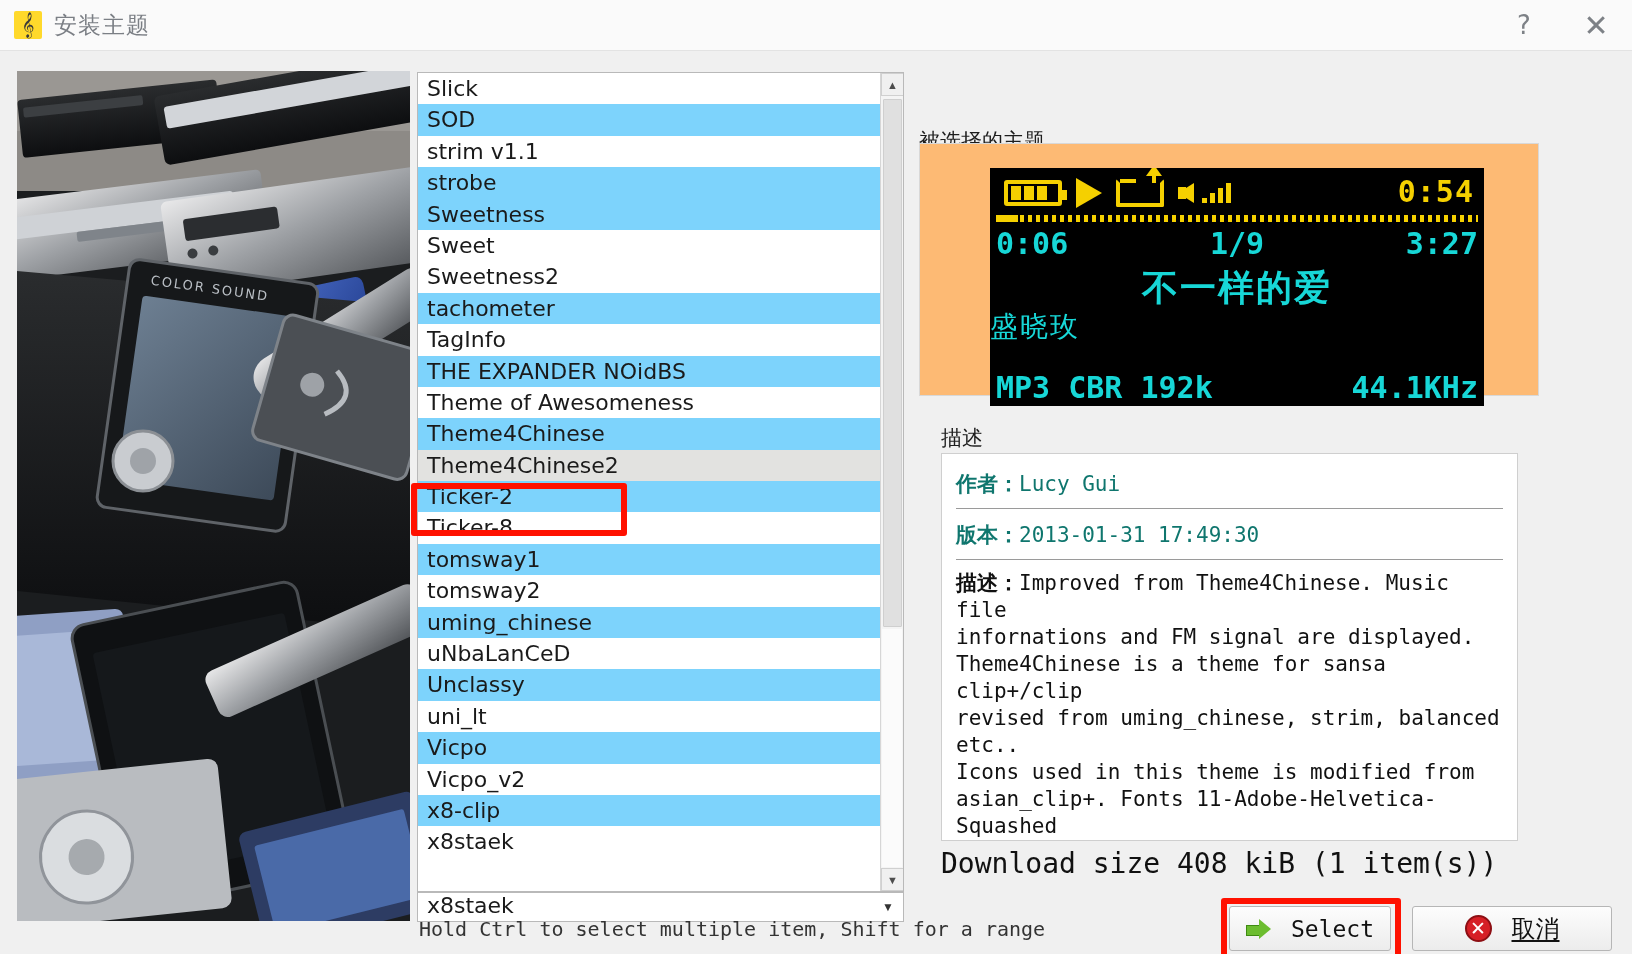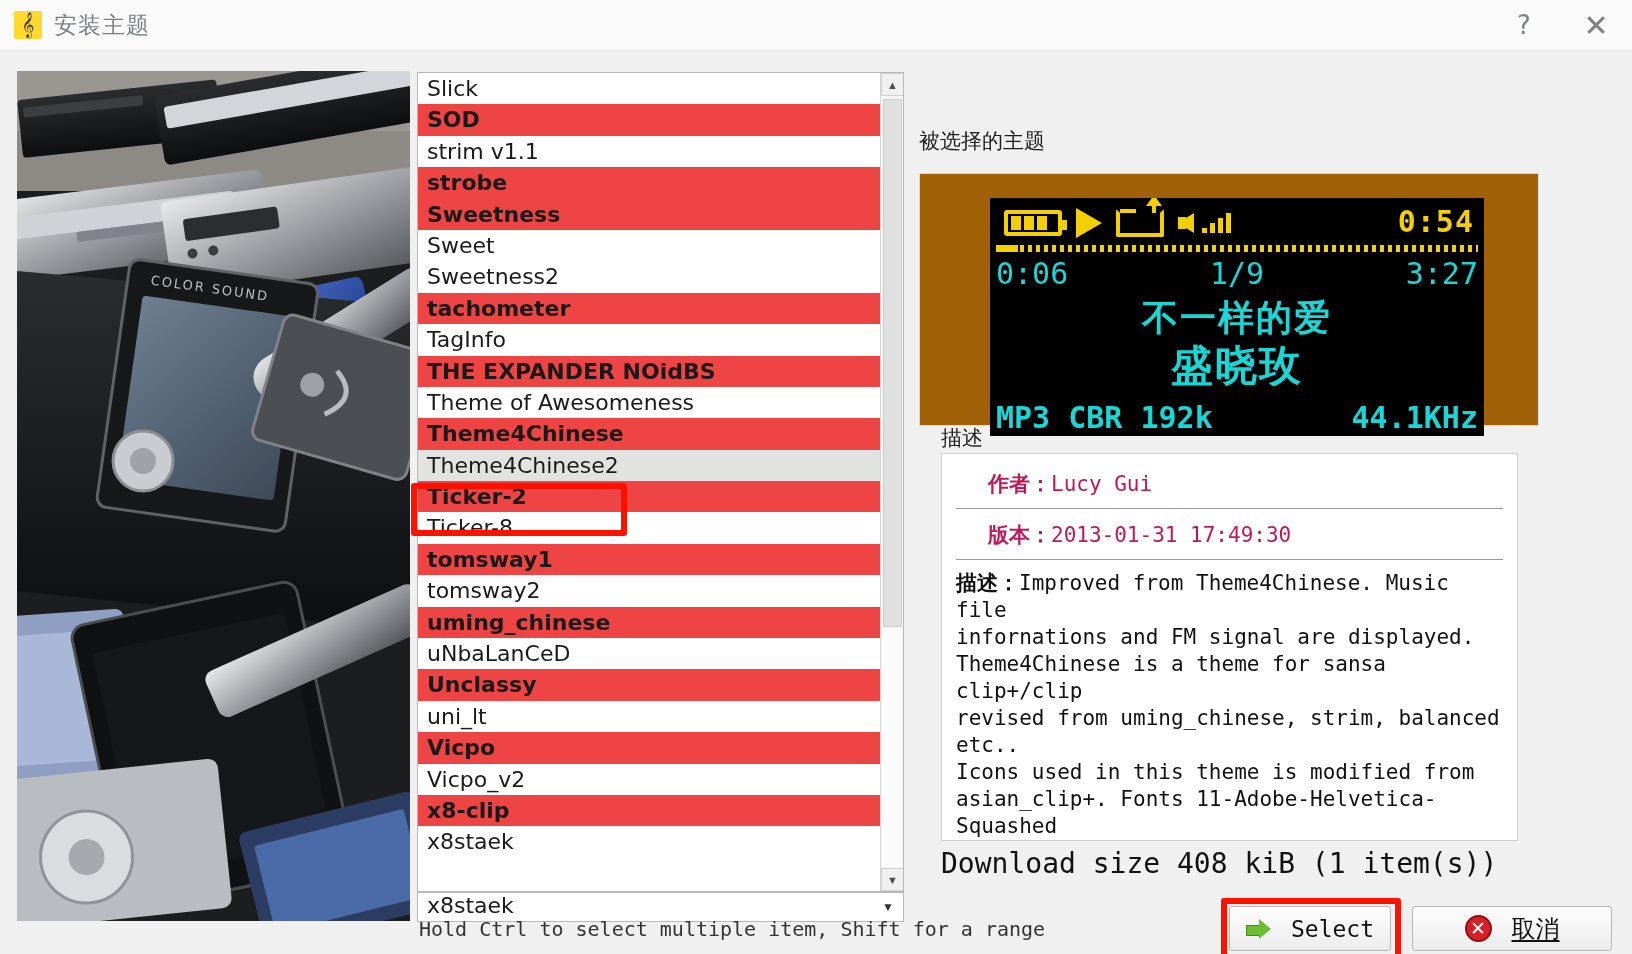--- a/index.html
+++ b/index.html
@@ -58,21 +58,21 @@
     overflow:hidden;
   }
   .listinner{position:absolute;left:0;top:0;width:463px;}
   .li{
     height:31.4px; line-height:31.4px;
     padding-left:9px;
     font-size:22px; color:#1a1a1a;
     font-family:"DejaVu Sans","Liberation Sans",sans-serif;
     white-space:nowrap; overflow:hidden;
   }
-  .li.alt{background:#ef4444;font-weight:bold;}
+  .li.alt{background:#7dd3fc;}
   .li.sel{background:#e2e2e0;}
 
   
   .vsb{
     position:absolute; right:0; top:0; width:23px; height:100%;
     background:#f4f4f4; border-left:1px solid #d6d6d6;
   }
   .vsb-arrow{
     width:23px;height:23px;background:#f0f0f0;border:1px solid #d0d0d0;
     display:flex;align-items:center;justify-content:center;
@@ -113,22 +113,22 @@
   
   .grp-label{
     position:absolute;
     font-size:21px;color:#1d1d1d;
     font-family:"DejaVu Sans","Liberation Sans",sans-serif;
   }
   .sel-label{left:919px;top:76px;}
   .desc-label{left:941px;top:373px;}
 
   .preview-box{
-    position:absolute;left:919px;top:122px;width:620px;height:253px;
-    background:#a16207;border:1px solid #d8d8d8;
+    position:absolute;left:919px;top:92px;width:620px;height:253px;
+    background:#fdba74;border:1px solid #d8d8d8;
   }
   .lcd{
     position:absolute;left:70px;top:24px;width:494px;height:238px;
     background:#000;overflow:hidden;
     font-family:"DejaVu Sans Mono","Liberation Mono",monospace;
   }
   .lcd-top{
     position:absolute;left:0;top:4px;width:100%;height:42px;
     display:flex;align-items:center;
   }
@@ -177,53 +177,52 @@
   .ic-vol .bars i:nth-child(4){height:20px;}
   .lcd-clock{
     position:absolute;right:10px;top:2px;color:#f5d000;font-size:30px;letter-spacing:1px;font-weight:bold;
   }
   .lcd-progress{
     position:absolute;left:6px;top:47px;right:6px;height:7px;
     background:repeating-linear-gradient(to right,#f5d000 0 4px,transparent 4px 8px);
   }
   .lcd-progress .filled{position:absolute;left:0;top:0;width:22px;height:7px;background:#f5d000;}
   .lcd-row2{
-    position:absolute;left:0;top:58px;width:100%;height:38px;color:#17d7d7;font-size:30px;font-weight:normal;padding-left:48px;
+    position:absolute;left:0;top:58px;width:100%;height:38px;color:#17d7d7;font-size:30px;font-weight:bold;padding-left:48px;
   }
   .lcd-row2 .l{position:absolute;left:6px;}
   .lcd-row2 .c{position:absolute;left:50%;transform:translateX(-50%);}
   .lcd-row2 .r{position:absolute;right:6px;}
   .lcd-title{
     position:absolute;left:0;top:96px;width:100%;text-align:center;
     color:#17d7d7;font-size:36px;letter-spacing:2px;
     font-family:"DejaVu Sans","Liberation Sans",sans-serif;font-weight:bold;
   }
   .lcd-artist{
-    position:absolute;left:0;top:140px;width:100%;text-align:center;
-    color:#17d7d7;font-size:42px;letter-spacing:2px;
-    font-family:"DejaVu Sans","Liberation Sans",sans-serif;font-weight:bold;
+    position:absolute;left:0;top:140px;width:100%;text-align:left;
+    color:#17d7d7;font-size:28px;letter-spacing:2px;
+    font-family:"DejaVu Sans","Liberation Sans",sans-serif;font-weight:normal;
   }
   .lcd-bottom{
     position:absolute;left:0;bottom:2px;width:100%;height:34px;color:#17d7d7;font-size:30px;font-weight:bold;
   }
   .lcd-bottom .l{position:absolute;left:6px;}
   .lcd-bottom .r{position:absolute;right:6px;}
 
   
   .desc-box{
     position:absolute;left:941px;top:402px;width:577px;height:388px;
     background:#fff;border:1px solid #cfcfcf;
     padding:10px 14px 0 14px;
     overflow:hidden;
   }
   .meta-row{
-    font-size:21px;color:#be185d;padding:6px 0 10px 0;
+    font-size:21px;color:#0f766e;padding:6px 0 10px 0;
     font-family:"DejaVu Sans Mono","Liberation Mono",monospace;
     white-space:nowrap;
-    margin-left:32px;
   }
   .meta-row .k{
     font-family:"DejaVu Sans","Liberation Sans",sans-serif;font-weight:bold;
   }
   .hr{height:1px;background:#9a9a9a;margin:0 0 6px 0;}
   .desc-body{
     font-size:21px;color:#111;line-height:27px;
     font-family:"DejaVu Sans Mono","Liberation Mono",monospace;
     padding-top:4px;
     white-space:pre-wrap;

